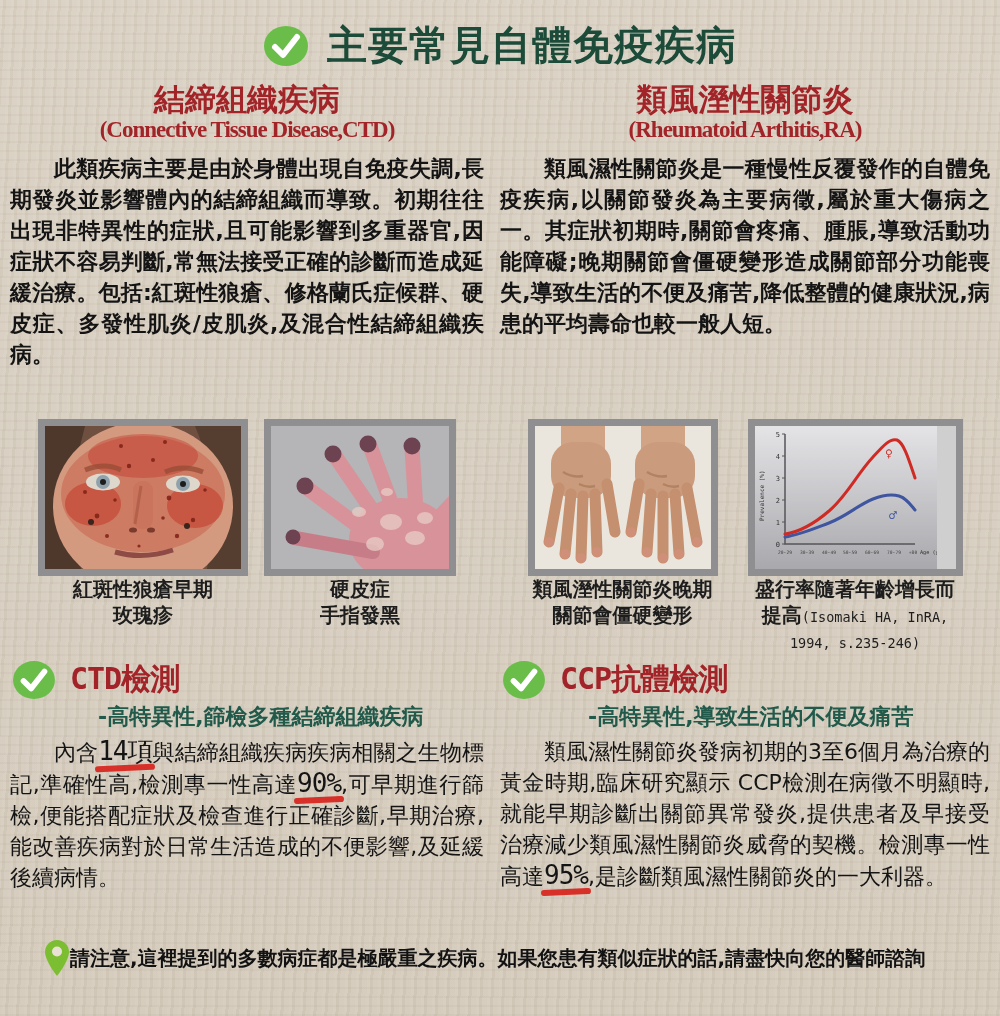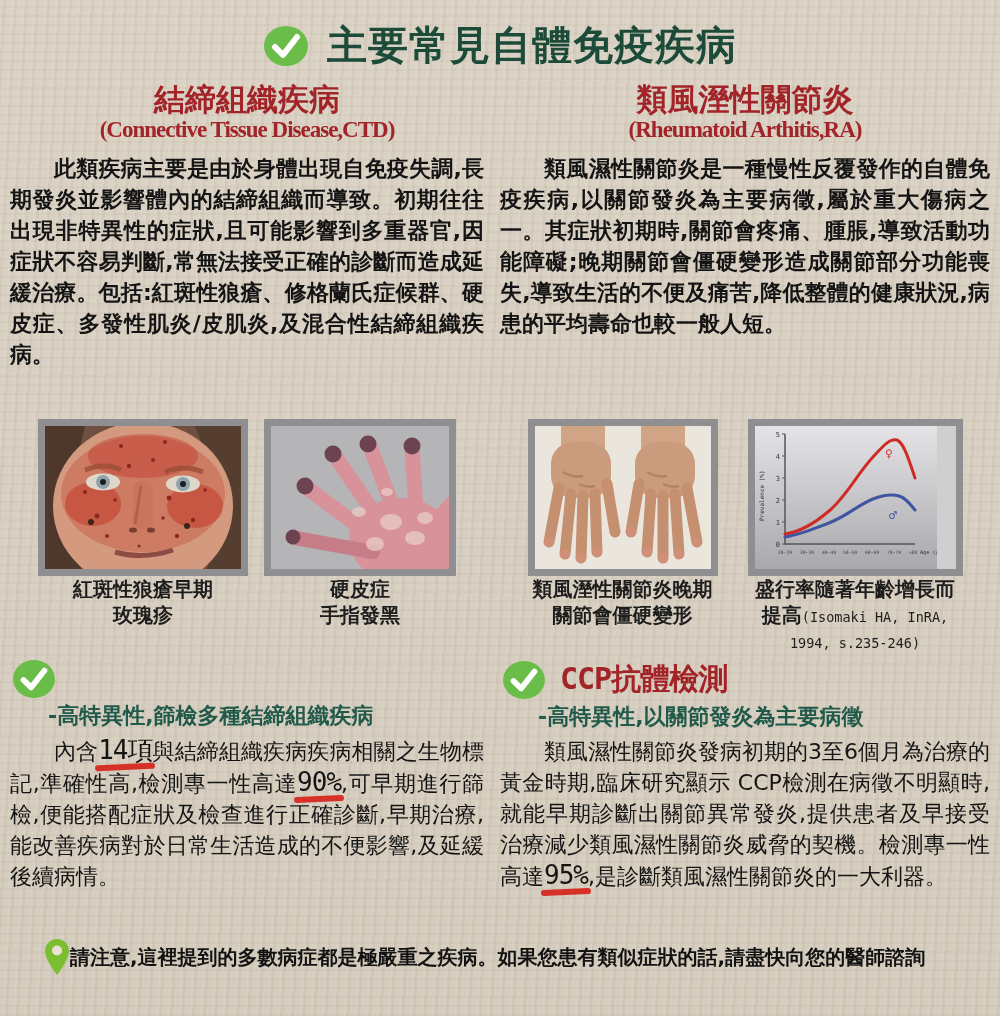--- a/index.html
+++ b/index.html
@@ -37,21 +37,21 @@
   .imgbox { border:7px solid #8f8f91; background:#cfcfcf; }
   .imgbox svg { display:block; }
   figcaption { font-size:20px; line-height:26px; font-weight:600; color:#1d1d1d; }
   .cite { font-size:13.5px; line-height:17px; font-weight:400; font-family:"DejaVu Sans Mono", monospace; }
   .wide-cap { width:215px; margin-left:auto; margin-right:auto; }
 
   
   .test-head { display:flex; align-items:center; gap:14px; margin:14px 0 2px 2px; }
   .test-head h3 { font-size:30px; font-weight:700; color:#a22428;
                   font-family:"DejaVu Sans Mono", monospace; letter-spacing:-1px; }
-  .test-sub { margin-left:38px; font-size:22px; line-height:30px; font-weight:700; color:#215a4a; }
+  .test-sub { margin-left:88px; font-size:22px; line-height:30px; font-weight:700; color:#215a4a; }
   .test-body { margin-top:4px; font-size:22px; line-height:31px; font-weight:400;
                text-align:justify; text-indent:2em; color:#141414; }
   .num { font-family:"DejaVu Sans Mono", monospace; font-size:26px; letter-spacing:-1px; }
   .ul-red { position:relative; display:inline-block; text-indent:0; }
   .ul-red::after { content:""; position:absolute; left:-3px; right:-3px; bottom:-4px; height:6px;
                    background:#d7231b; border-radius:4px; transform:rotate(-2.5deg); opacity:.92; }
 
   
   .footer { display:flex; align-items:center; gap:0; margin:46px 0 0 44px; }
   .footer p { font-size:20px; font-weight:700; color:#121212; }
@@ -162,20 +162,21 @@
             <span>手指發黑</span>
           </figcaption>
         </figure>
       </div>
 
       <div class="test-head">
         <svg width="44" height="40" viewBox="0 0 46 42">
           <ellipse cx="23" cy="21" rx="22" ry="20" fill="#6abd49"></ellipse>
           <path d="M12 22 L20 30 L34 12" fill="none" stroke="#ffffff" stroke-width="6" stroke-linecap="round" stroke-linejoin="round"></path>
         </svg>
+        <h3>CTD檢測</h3>
       </div>
       <div class="test-sub">-高特異性,篩檢多種結締組織疾病</div>
       <p class="test-body"><span>內含</span><span class="ul-red num">14項</span><span>與結締組織疾病疾病相關之生物標記,準確性高,檢測專一性高達</span><span class="ul-red num">90%</span><span>,可早期進行篩檢,便能搭配症狀及檢查進行正確診斷,早期治療,能改善疾病對於日常生活造成的不便影響,及延緩後續病情。</span></p>
     </div>
 
     <div class="col">
       <div class="col-head-zh">類風溼性關節炎</div>
       <div class="col-head-en">(Rheumatoid Arthitis,RA)</div>
       <p class="para">類風濕性關節炎是一種慢性反覆發作的自體免疫疾病,以關節發炎為主要病徵,屬於重大傷病之一。其症狀初期時,關節會疼痛、腫脹,導致活動功能障礙;晚期關節會僵硬變形造成關節部分功能喪失,導致生活的不便及痛苦,降低整體的健康狀況,病患的平均壽命也較一般人短。</p>
 
@@ -275,21 +276,21 @@
         </figure>
       </div>
 
       <div class="test-head">
         <svg width="44" height="40" viewBox="0 0 46 42">
           <ellipse cx="23" cy="21" rx="22" ry="20" fill="#6abd49"></ellipse>
           <path d="M12 22 L20 30 L34 12" fill="none" stroke="#ffffff" stroke-width="6" stroke-linecap="round" stroke-linejoin="round"></path>
         </svg>
         <h3>CCP抗體檢測</h3>
       </div>
-      <div class="test-sub">-高特異性,以關節發炎為主要病徵</div>
+      <div class="test-sub">-高特異性,導致生活的不便及痛苦</div>
       <p class="test-body"><span>類風濕性關節炎發病初期的3至6個月為治療的黃金時期,臨床研究顯示 CCP檢測在病徵不明顯時,就能早期診斷出關節異常發炎,提供患者及早接受治療減少類風濕性關節炎威脅的契機。檢測專一性高達</span><span class="ul-red num">95%</span><span>,是診斷類風濕性關節炎的一大利器。</span></p>
     </div>
   </div>
 
   <div class="footer">
     <svg width="26" height="38" viewBox="0 0 26 38">
       <path d="M13 1 C6.4 1 1 6.4 1 13 c0 9 12 24 12 24 s12 -15 12 -24 C25 6.4 19.6 1 13 1 Z" fill="#7cbe31"></path>
       <circle cx="13" cy="12.5" r="5" fill="#e9e2d4"></circle>
     </svg>
     <p>請注意,這裡提到的多數病症都是極嚴重之疾病。如果您患有類似症狀的話,請盡快向您的醫師諮詢</p>

